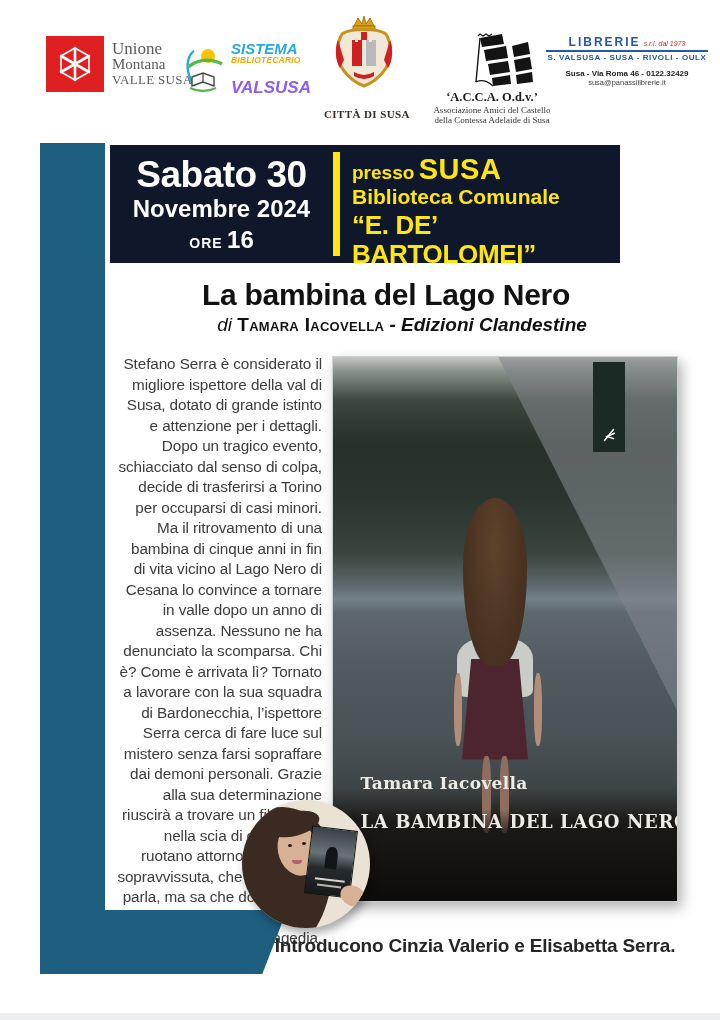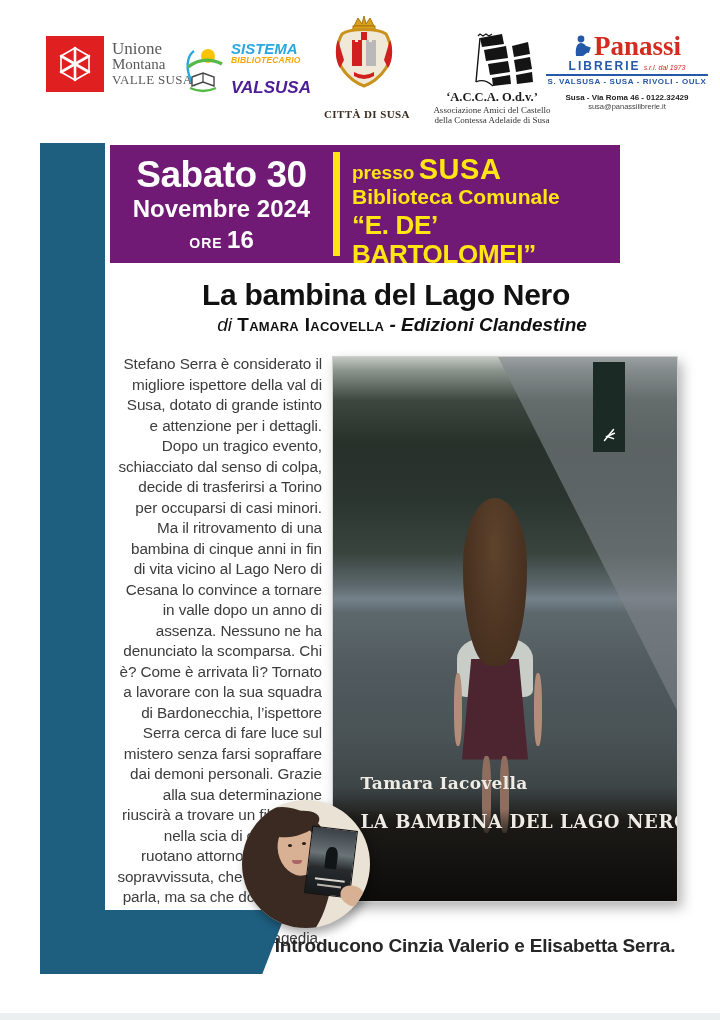--- a/index.html
+++ b/index.html
@@ -18,21 +18,21 @@
   .unione-text { padding-top:4px; font-family:"Liberation Serif", serif; color:#5a5a5a; line-height:1.02; }
   .u1 { font-size:17px; }
   .u2 { font-size:15px; }
   .u3 { font-size:13px; letter-spacing:.3px; }
 
   .logo-sistema { left:180px; top:42px; display:flex; gap:5px; align-items:center; }
   .sistema-mark { width:46px; height:48px; }
   .sistema-text { font-style:italic; font-weight:bold; line-height:.95; }
   .s1 { font-size:15px; color:#29a8e0; }
   .s2 { font-size:8.5px; color:#f5a800; letter-spacing:.2px; }
-  .s3 { font-size:17px; color:#4c1d95;margin-top:16px; }
+  .s3 { font-size:17px; color:#8b5cf6;margin-top:16px; }
 
   .logo-citta { left:324px; top:14px; width:80px; text-align:center; }
   .citta-caption { margin-top:2px; font-family:"Liberation Serif", serif; font-size:11px; font-weight:bold; color:#3a2c1e; letter-spacing:.4px; white-space:nowrap; }
 
   .logo-acca { left:428px; top:32px; width:128px; text-align:center; }
   .acca-mark { display:block; margin:0 auto; }
   .acca-title { margin-top:2px; font-family:"Liberation Serif", serif; font-size:12.5px; font-weight:bold; color:#1c1c1c; }
   .acca-sub { font-family:"Liberation Serif", serif; font-size:9px; color:#333; line-height:1.15; }
 
   .logo-panassi { left:546px; top:34px; width:162px; text-align:center; }
@@ -44,21 +44,21 @@
   .panassi-cities { font-size:8px; font-weight:bold; color:#2458a8; letter-spacing:.6px; margin-top:1px; }
   .panassi-address { font-size:8px; font-weight:bold; color:#222; margin-top:7px; }
   .panassi-email { font-size:7.5px; color:#444; }
 
   
   .left-bar { position:absolute; left:40px; top:143px; width:65px; height:769px; background:#1e5f80; }
   .bottom-band { position:absolute; left:40px; top:910px; width:247px; height:64px; background:#1e5f80;
     clip-path:polygon(0 0, 100% 0, 90% 100%, 0 100%); z-index:1; }
 
   
-  .header-block { position:absolute; left:110px; top:145px; width:510px; height:118px; background:#701a75; display:flex; }
+  .header-block { position:absolute; left:110px; top:145px; width:510px; height:118px; background:#0f172a; display:flex; }
   .date-cell { width:223px; height:100%; display:flex; flex-direction:column; align-items:center; justify-content:center; color:#fff; }
   .date-big { font-size:37px; font-weight:bold; letter-spacing:-.5px; line-height:1; }
   .date-mid { font-size:24px; font-weight:bold; margin-top:4px; line-height:1; }
   .date-time { margin-top:7px; line-height:1; }
   .time-label { font-size:14px; font-weight:bold; letter-spacing:1px; }
   .time-value { font-size:24px; font-weight:bold;text-align:center; }
   .yellow-divider { width:7px; height:104px; margin-top:7px; background:#ffe512; }
   .venue-cell { flex:1; padding:8px 0 0 12px; line-height:1.12; }
   .venue-l1 { color:#ffe512; }
   .venue-intro { font-size:19px; font-weight:bold; }
@@ -208,28 +208,20 @@
       <path d="M30 6 L26 50" stroke="#141414" stroke-width="1.4" fill="none"></path>
       <path d="M28 4 L30 2 L33 4 L36 2 L39 4 L42 2" stroke="#141414" stroke-width="1.2" fill="none"></path>
       <path d="M26 50 Q34 46 43 54" stroke="#141414" stroke-width="1.2" fill="none"></path>
     </svg>
     <div class="acca-title">‘A.C.C.A.  O.d.v.’</div>
     <div class="acca-sub">Associazione Amici del Castello</div>
     <div class="acca-sub">della Contessa Adelaide di Susa</div>
   </div>
 
   <div class="logo logo-panassi">
-    <div class="panassi-row1">
-      <svg width="18" height="24" viewBox="0 0 18 24">
-        <circle cx="8" cy="5" r="3.4" fill="#2458a8"></circle>
-        <path d="M3 22 C2 14 4 9 8 9 C12 9 14 13 15 18 L10 22 Z" fill="#2458a8"></path>
-        <rect x="10" y="12" width="7" height="6" fill="#2458a8" transform="rotate(18 13 15)"></rect>
-      </svg>
-      <span class="panassi-name">Panassi</span>
-    </div>
     <div class="panassi-row2">
       <span class="panassi-librerie">LIBRERIE</span>
       <span class="panassi-since">s.r.l. dal 1973</span>
     </div>
     <div class="panassi-cities">S. VALSUSA - SUSA - RIVOLI - OULX</div>
     <div class="panassi-address">Susa - Via Roma 46 - 0122.32429</div>
     <div class="panassi-email">susa@panassilibrerie.it</div>
   </div>
 
   <div class="left-bar"></div>

